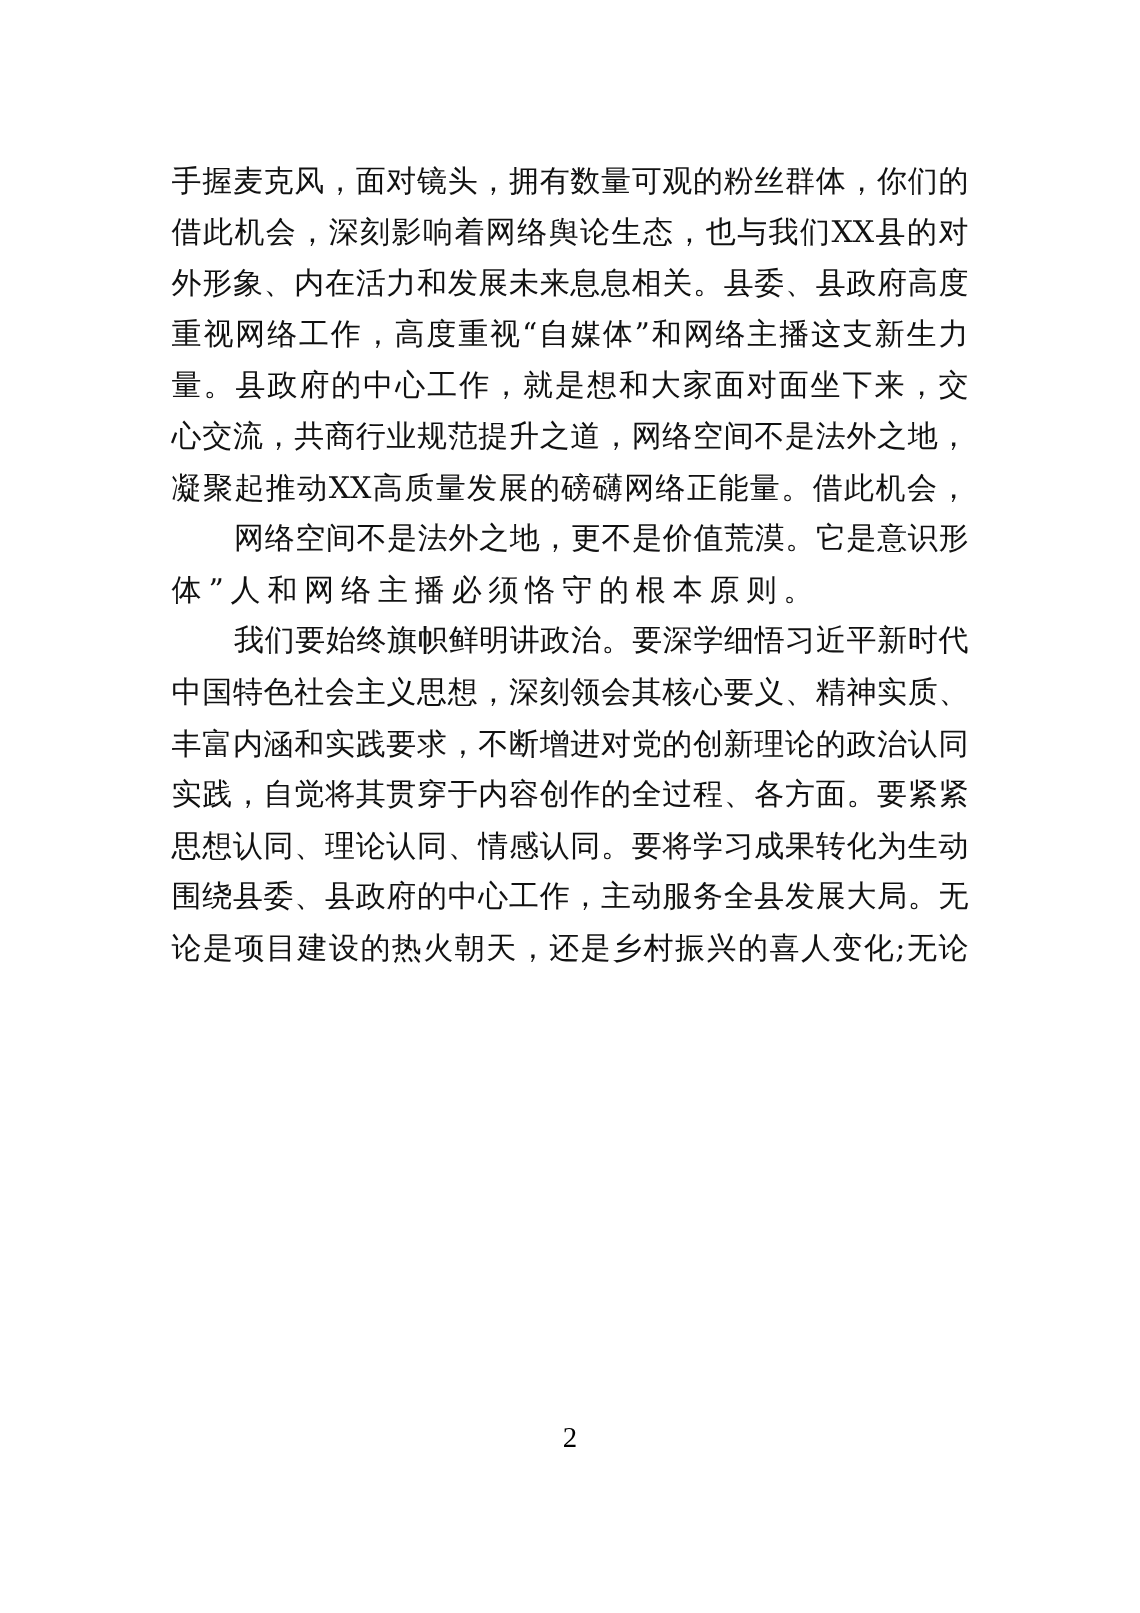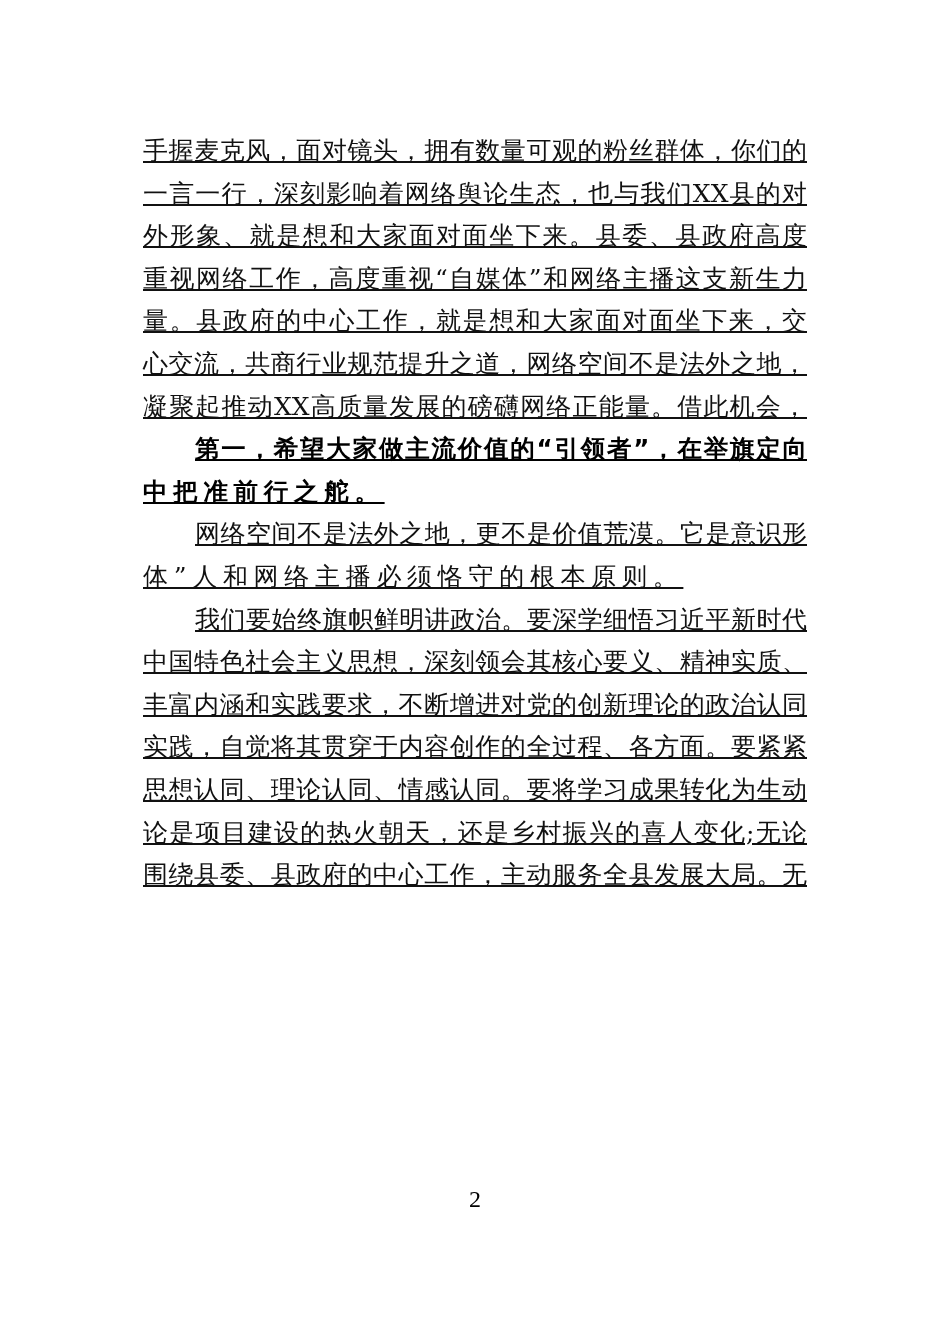--- a/index.html
+++ b/index.html
@@ -30,21 +30,20 @@
   }
   .line {
     height: 42.6px;
     line-height: 42.6px;
     font-size: 25px;
     white-space: nowrap;
     text-align: justify;
     text-align-last: justify;
     letter-spacing: 0px;
     color: #111111;
-    text-decoration: underline;
   }
   .line.last {
     text-align-last: left;
     letter-spacing: 5.7px;
   }
   .line.indent {
     padding-left: 52px;
   }
   .line.bold {
     font-family: "DejaVu Sans", "Liberation Sans", sans-serif;
@@ -64,44 +63,40 @@
   }
 </style>
 </head>
 <body>
 
 <div class="page">
   <div class="body-text">
 
     <div>
       <div class="line">手握麦克风，面对镜头，拥有数量可观的粉丝群体，你们的</div>
-      <div class="line">一言一行，深刻影响着网络舆论生态，也与我们XX县的对</div>
-      <div class="line">外形象、就是想和大家面对面坐下来。县委、县政府高度</div>
+      <div class="line">借此机会，深刻影响着网络舆论生态，也与我们XX县的对</div>
+      <div class="line">外形象、内在活力和发展未来息息相关。县委、县政府高度</div>
       <div class="line">重视网络工作，高度重视“自媒体”和网络主播这支新生力</div>
       <div class="line">量。县政府的中心工作，就是想和大家面对面坐下来，交</div>
       <div class="line">心交流，共商行业规范提升之道，网络空间不是法外之地，</div>
       <div class="line">凝聚起推动XX高质量发展的磅礴网络正能量。借此机会，</div>
     </div>
 
-    <div>
-      <div class="line bold indent">第一，希望大家做主流价值的“引领者”，在举旗定向</div>
-      <div class="line bold last">中把准前行之舵。</div>
-    </div>
 
     <div>
       <div class="line indent">网络空间不是法外之地，更不是价值荒漠。它是意识形</div>
       <div class="line last">体”人和网络主播必须恪守的根本原则。</div>
     </div>
 
     <div>
       <div class="line indent">我们要始终旗帜鲜明讲政治。要深学细悟习近平新时代</div>
       <div class="line">中国特色社会主义思想，深刻领会其核心要义、精神实质、</div>
       <div class="line">丰富内涵和实践要求，不断增进对党的创新理论的政治认同</div>
       <div class="line">实践，自觉将其贯穿于内容创作的全过程、各方面。要紧紧</div>
       <div class="line">思想认同、理论认同、情感认同。要将学习成果转化为生动</div>
+      <div class="line">围绕县委、县政府的中心工作，主动服务全县发展大局。无</div>
       <div class="line">论是项目建设的热火朝天，还是乡村振兴的喜人变化;无论</div>
-      <div class="line">围绕县委、县政府的中心工作，主动服务全县发展大局。无</div>
     </div>
 
   </div>
 
   <div class="page-number">2</div>
 </div>
 
 </body></html>

